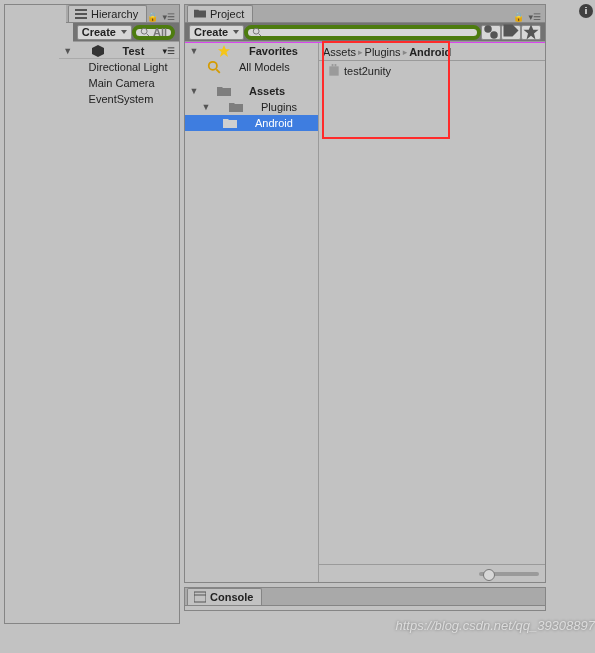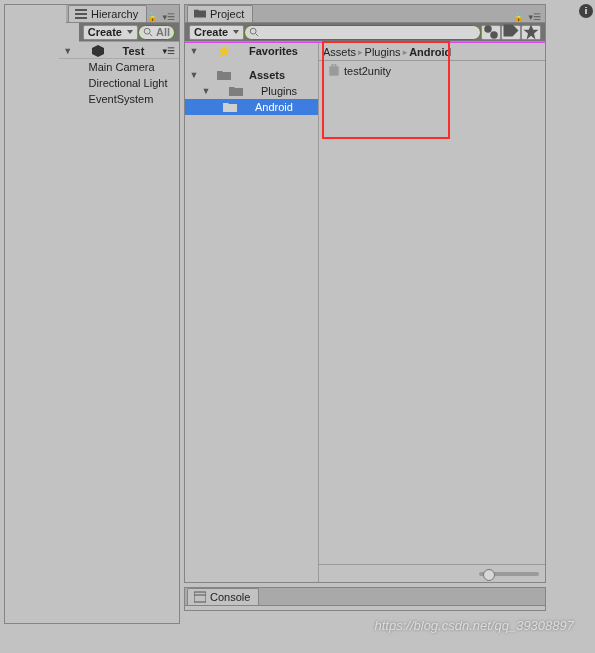--- a/index.html
+++ b/index.html
@@ -13,21 +13,21 @@
 
   .tab-strip { height: 18px; background: #a9a9a9; display: flex; align-items: flex-end; border-bottom: 1px solid #858585; position: relative;}
   .tab { background: #c2c2c2; border: 1px solid #858585; border-bottom: none; padding: 1px 8px 1px 6px; display: flex; align-items: center; gap: 4px; height: 17px; margin-left: 2px; border-radius: 2px 2px 0 0; color:#222;}
   .tab .icon { width:12px; height:12px; display:inline-block; }
   .tab-right { margin-left:auto; display:flex; align-items:center; gap:4px; padding-right:4px; color:#555; }
   .tiny { font-size:9px; }
 
   .toolbar { height: 19px; background: #737373; display: flex; align-items: center; padding: 0 4px; border-bottom: 1px solid #9a9a9a; font-weight: bold;}
   .dropdown { background: #d7d7d7; border: 1px solid #8a8a8a; border-radius: 2px; padding: 0 4px; height: 15px; display: flex; align-items: center; gap:3px; color:#222;}
   .dropdown::after { content: ''; border-left:3px solid transparent; border-right:3px solid transparent; border-top:4px solid #555; margin-left:2px; }
-  .search { flex:1; height:15px; background:#d7d7d7; border:1px solid #4d7c0f; border-radius:8px; display:flex; align-items:center; padding:0 4px; color:#777;}
+  .search { flex:1; height:15px; background:#d7d7d7; border:4px solid #4d7c0f; border-radius:8px; display:flex; align-items:center; padding:0 4px; color:#777;}
   .search svg { width:10px; height:10px; margin-right:3px; }
   .iconbtn { width:20px; height:15px; background:#d7d7d7; border:1px solid #8a8a8a; border-radius:2px; display:flex; align-items:center; justify-content:center; }
 
   .tree { flex:1; overflow:auto; padding-top:1px;}
   .row { display:flex; align-items:center; height:16px; padding-left:4px; gap:18px; color:#222;}
   .row.selected { background:#3e7de0; color:#fff; }
   .arrow { width:10px; display:inline-block; text-align:center; color:#555; font-size:9px;}
   .arrow.down::before { content:'▼'; }
   .arrow.right::before { content:'▶'; }
   .icon { width:14px; height:14px; display:inline-flex; align-items:center; justify-content:center; }
@@ -39,21 +39,21 @@
   .breadcrumb { height:18px; border-bottom:1px solid #9a9a9a; display:flex; align-items:center; padding:0 4px; gap:2px; color:#222;}
   .breadcrumb .sep { color:#888; font-size:9px; }
   .asset-area { flex:1; position:relative; padding:2px;}
   .asset-row { display:flex; align-items:center; height:16px; gap:3px; padding-left:6px; color:#222;}
   .red-box { position:absolute; border:2px solid #ff2a2a; pointer-events:none; }
 
   .footer { height:18px; border-top:1px solid #9a9a9a; display:flex; align-items:center; justify-content:flex-end; padding:0 6px;}
   .slider { width:60px; height:4px; background:#9a9a9a; border-radius:2px; position:relative;}
   .slider::after { content:''; position:absolute; left:4px; top:-3px; width:10px; height:10px; background:#d7d7d7; border:1px solid #777; border-radius:50%;}
 
-  .watermark { position:absolute; right:21px; bottom:20px; color:rgba(230,230,230,0.85); font-size:13px; text-shadow:0 0 3px rgba(0,0,0,0.4); pointer-events:none; font-style:italic;}
+  .watermark { position:absolute; right:0; bottom:20px; color:rgba(230,230,230,0.85); font-size:13px; text-shadow:0 0 3px rgba(0,0,0,0.4); pointer-events:none; font-style:italic;}
 
   .info-dot { position:absolute; right:2px; top:4px; width:14px; height:14px; border-radius:50%; background:#404040; color:#fff; display:flex; align-items:center; justify-content:center; font-size:9px; font-weight:bold;}
 
   svg { display:block; }
 </style>
 </head>
 <body>
 
 <span class="info-dot">i</span>
 
@@ -93,24 +93,24 @@
         <span class="arrow down"></span>
         <span class="icon">
           <svg viewBox="0 0 14 14">
               <polygon points="7,1 13,4 13,10 7,13 1,10 1,4" fill="#333"></polygon>
             </svg>
         </span>
         <span class="bold">Test</span>
         <span style="margin-left:auto; padding-right:4px;" class="tiny">▾☰</span>
       </div>
       <div class="row" style="padding-left:30px;">
+          <span>Directional Light</span>
+        </div>
+      <div class="row" style="padding-left:30px;">
           <span>Main Camera</span>
-        </div>
-      <div class="row" style="padding-left:30px;">
-          <span>Directional Light</span>
         </div>
       <div class="row" style="padding-left:30px;">
           <span>EventSystem</span>
         </div>
     </div>
   </div>
 
   <div class="right-col">
 
     <div class="panel project-panel">
@@ -160,20 +160,29 @@
         <div class="proj-left">
           <div class="row">
             <span class="arrow down"></span>
             <span class="icon">
                 <svg viewBox="0 0 14 14">
                   <polygon points="7,1 8.8,5.2 13,5.2 9.5,8 11,13 7,10 3,13 4.5,8 1,5.2 5.2,5.2" fill="#f5c518"></polygon>
                 </svg>
               </span>
             <span class="bold">Favorites</span>
           </div>
+          <div class="row" style="padding-left:22px;">
+              <span class="icon">
+                <svg viewBox="0 0 12 12">
+                  <circle cx="5" cy="5" r="3.5" fill="none" stroke="#d49b00" stroke-width="1.5"></circle>
+                  <line x1="8" y1="8" x2="11" y2="11" stroke="#d49b00" stroke-width="1.5"></line>
+                </svg>
+              </span>
+              <span>All Models</span>
+            </div>
 
           <div style="height:8px;"></div>
 
           <div class="row">
             <span class="arrow down"></span>
             <span class="icon">
                 <svg viewBox="0 0 14 12">
                   <path d="M0 2 L5 2 L6 3 L14 3 L14 11 L0 11 Z" fill="#7e7e7e"></path>
                 </svg>
               </span>
@@ -220,21 +229,21 @@
             <div class="red-box" style="left:3px; top:-20px; width:128px; height:98px;"></div>
           </div>
           <div class="footer">
             <div class="slider"></div>
           </div>
         </div>
       </div>
     </div>
 
     <div class="panel console-tab">
-      <div class="tab-strip" style="height:18px;">
+      <div class="tab-strip" style="height:18px;font-weight:bold;">
         <div class="tab">
           <span class="icon">
               <svg viewBox="0 0 12 12">
                 <rect x="0" y="1" width="12" height="10" fill="none" stroke="#555"></rect>
                 <line x1="0" y1="4" x2="12" y2="4" stroke="#555"></line>
               </svg>
             </span>
           <span>Console</span>
         </div>
       </div>

